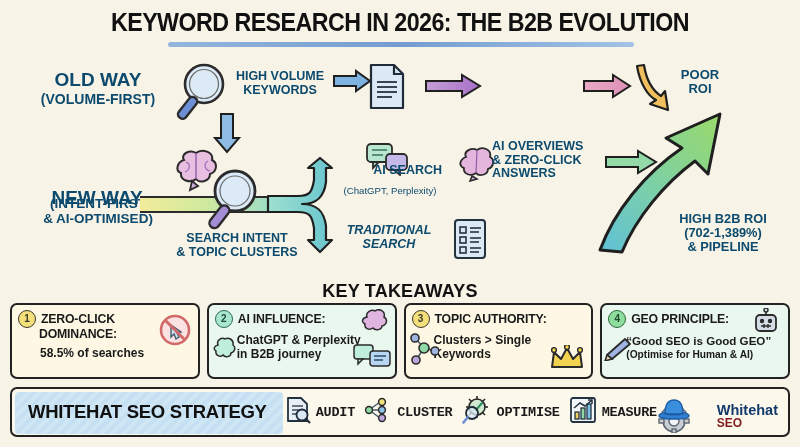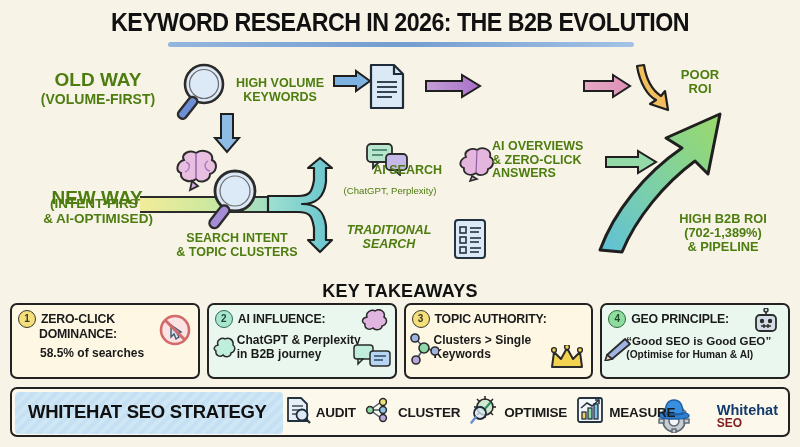--- a/index.html
+++ b/index.html
@@ -19,21 +19,21 @@
     color:#111;font-family:"Liberation Sans", sans-serif;
     transform:scaleX(0.93);
   }
   .title-underline{
     position:absolute;left:168px;top:42px;width:466px;height:5px;
     background:linear-gradient(90deg,#8fb3dd,#6d98cf,#9ec0e6);
     border-radius:3px;opacity:.95;
   }
 
   
-  .lbl{position:absolute;font-weight:bold;line-height:1.08;text-align:center;color:#4d7c0f;}
+  .lbl{position:absolute;font-weight:bold;line-height:1.08;text-align:center;color:#0c4a6e;}
   .lbl.md{font-size:12.5px;}
   .lbl.lg{font-size:19px;}
 
   
   .arw{position:absolute;}
   .arw svg{display:block;overflow:visible;}
 
   
   .icon{position:absolute;}
   .icon svg{display:block;}
@@ -75,21 +75,21 @@
   }
   .strat-hl{
     position:absolute;left:3px;top:3px;width:268px;height:42px;
     background:repeating-linear-gradient(135deg,#cfe6f5 0 4px,#c4e0f2 4px 8px);
     border-radius:4px;
   }
   .strat-txt{
     position:relative;margin-left:16px;font-size:18.5px;font-weight:bold;
     letter-spacing:-0.3px;color:#111;z-index:2;
   }
-  .steps{position:relative;display:flex;align-items:center;gap:9px;margin-left:18px;z-index:2;}
+  .steps{position:relative;display:flex;align-items:center;gap:9px;margin-left:18px;z-index:2;font-family:Liberation Mono, monospace;}
   .step{display:flex;align-items:center;gap:5px;}
   .step-lbl{font-size:13.5px;font-weight:bold;letter-spacing:-0.2px;}
   .logo{position:absolute;right:10px;top:6px;display:flex;align-items:center;gap:22px;}
   .logo-txt{line-height:1.0;}
   .logo-txt .w{font-size:14.5px;font-weight:bold;color:#123a6b;display:block;}
   .logo-txt .s{font-size:12px;font-weight:bold;color:#7f1d1d;display:block;}
 </style>
 </head>
 <body>
 
@@ -102,21 +102,21 @@
   <div class="lbl md" style="left:22px;top:92px;width:152px;font-size:14px;">(VOLUME-FIRST)</div>
 
   <div class="icon" style="left:176px;top:60px;">
     <svg width="60" height="62" viewBox="0 0 60 62">
       <circle cx="28" cy="24" r="19" fill="#dce9f7" stroke="#2b2b2b" stroke-width="2.6"></circle>
       <circle cx="28" cy="24" r="14.5" fill="none" stroke="#6a6a6a" stroke-width="1.2"></circle>
       <rect x="10" y="36" width="9" height="25" rx="4" fill="#6d8fd6" stroke="#2b2b2b" stroke-width="2.4" transform="rotate(38 14 44)"></rect>
     </svg>
   </div>
 
-  <div class="lbl md" style="left:228px;top:70px;width:104px;font-size:12.5px;margin-top:7px;">
+  <div class="lbl md" style="left:228px;top:70px;width:104px;font-size:12.5px;">
     <span>HIGH VOLUME</span><br>
     <span>KEYWORDS</span>
   </div>
 
   <div class="arw" style="left:332px;top:70px;">
     <svg width="40" height="22" viewBox="0 0 40 22">
       <path d="M2 6 L24 6 L24 1 L38 11 L24 21 L24 16 L2 16 Z" fill="#7eb2e0" stroke="#1f1f1f" stroke-width="2"></path>
     </svg>
   </div>
 

